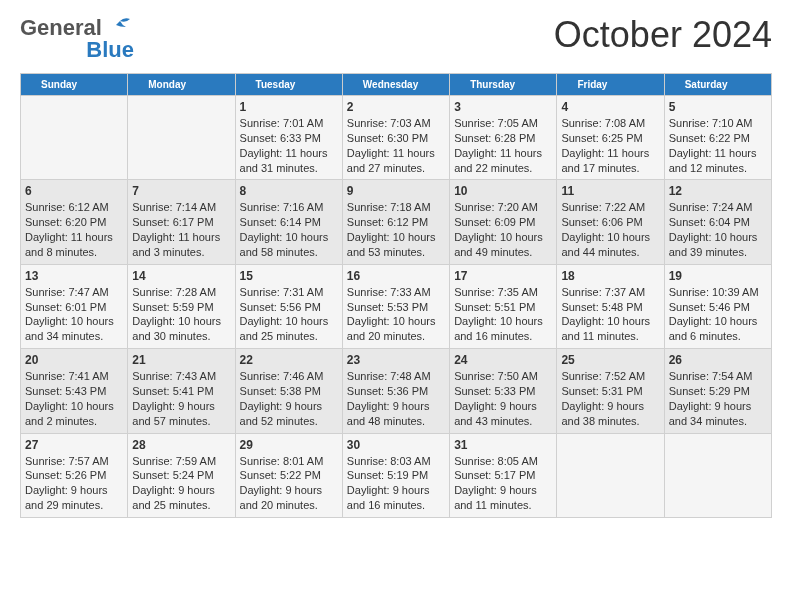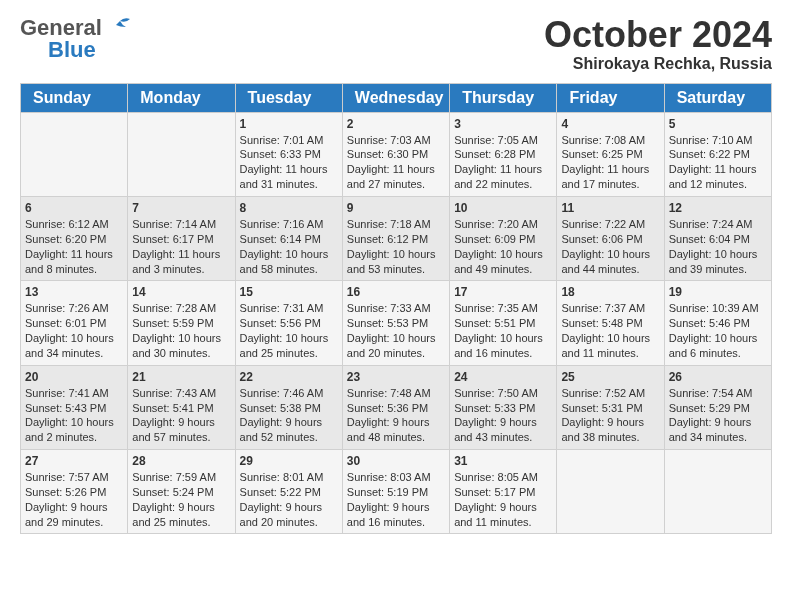--- a/index.html
+++ b/index.html
@@ -17,52 +17,52 @@
     }
     .header {
       display: flex;
       justify-content: space-between;
       align-items: flex-start;
       margin-bottom: 10px;
     }
     .logo {
       display: flex;
       flex-direction: column;
-      align-items: flex-start;
+      align-items: flex-end;
     }
     .logo-line {
       display: flex;
       align-items: center;
       gap: 2px;
     }
     .title-block {
       text-align: right;
     }
     .month-title {
       font-size: 36px;
-      font-weight: bold;
+      font-weight: normal;
       color: #333;
       line-height: 1.1;
     }
     .location-title {
       font-size: 16px;
       color: #333;
       font-weight: bold;
     }
     .calendar {
       width: 100%;
       border-collapse: collapse;
       table-layout: fixed;
     }
     .calendar thead tr th {
       background-color: #2a7abf;
       color: #fff;
-      font-size: 16px;
+      font-size: 10px;
       font-weight: bold;
-      padding: 5px 12px;
+      padding: 5px 20px;
       text-align: left;
       border: 1px solid #ccc;
     }
     .calendar tbody tr td {
       vertical-align: top;
       padding: 4px 4px;
       border: 1px solid #d0d0d0;
       font-size: 10px;
       color: #333;
       height: 78px;
@@ -95,21 +95,20 @@
         <span style="font-size:22px;font-weight:bold;color:#555;">General</span>
         <svg width="28" height="22" viewBox="0 0 28 22" style="margin-left:2px;">
           <path d="M14 4 Q18 0 24 2 Q20 6 14 4Z" fill="#2a7abf"></path>
           <path d="M14 4 Q16 8 20 10 Q14 10 10 8Z" fill="#2a7abf"></path>
         </svg>
       </div>
       <div style="font-size:22px;font-weight:bold;color:#2a7abf;margin-top:-4px;margin-left:28px;">Blue</div>
     </div>
     <div class="title-block">
       <div class="month-title">October 2024</div>
-      <div class="location-title">Shirokaya Rechka, Russia</div>
     </div>
   </div>
 
   <table class="calendar">
     <thead>
       <tr>
       <th>Sunday</th>
           <th>Monday</th>
           <th>Tuesday</th>
           <th>Wednesday</th>
@@ -205,21 +204,21 @@
             <span class="day-number">12</span>
             <div class="day-info">Sunrise: 7:24 AM
 Sunset: 6:04 PM
 Daylight: 10 hours
 and 39 minutes.</div>
           </td>
         </tr>
         <tr>
           <td>
             <span class="day-number">13</span>
-            <div class="day-info">Sunrise: 7:26 AM
+            <div class="day-info">Sunrise: 7:47 AM
 Sunset: 6:01 PM
 Daylight: 10 hours
 and 34 minutes.</div>
           </td>
           <td>
             <span class="day-number">14</span>
             <div class="day-info">Sunrise: 7:28 AM
 Sunset: 5:59 PM
 Daylight: 10 hours
 and 30 minutes.</div>

